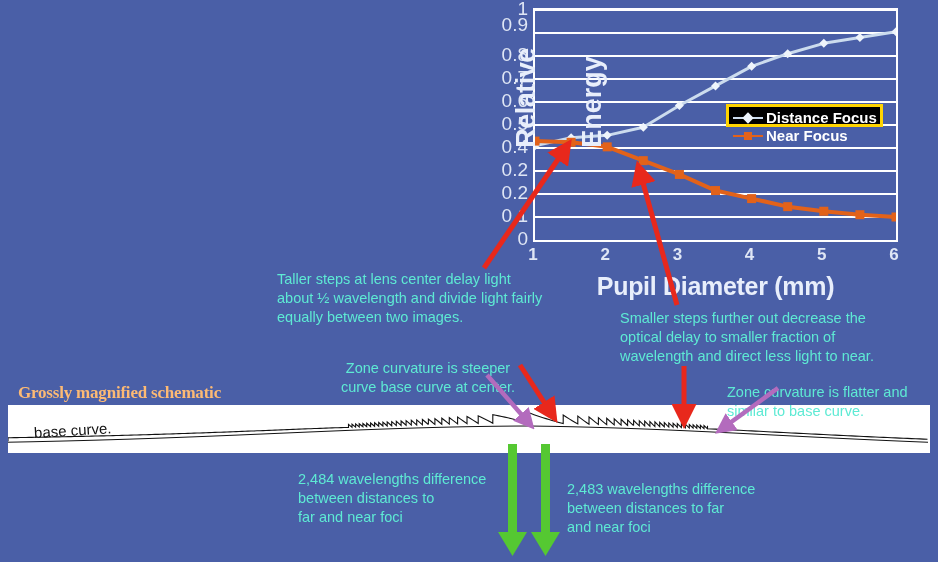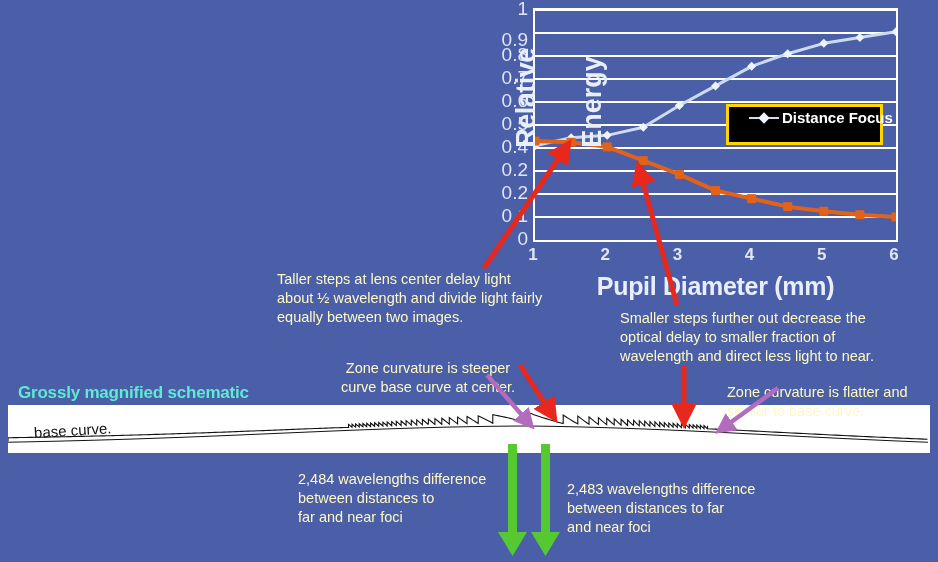--- a/index.html
+++ b/index.html
@@ -33,41 +33,41 @@
     transform:rotate(-90deg);transform-origin:50% 50%;
     text-align:center;letter-spacing:-0.5px;
   }
   #y-axis-title span{display:block;}
   #x-axis-title{
     position:absolute;left:63px;top:272px;width:365px;
     text-align:center;color:#e8eefb;font-size:25px;font-weight:bold;
     letter-spacing:-0.3px;
   }
   #legend{
-    position:absolute;left:256px;top:104px;width:157px;height:41px;
+    position:absolute;left:256px;top:104px;width:157px;height:23px;
     background:#000000;border:3px solid #ffd400;box-sizing:border-box;
-    padding:1px 3px 0 20px;
+    padding:1px 3px 0 4px;
   }
   .legend-row{display:flex;align-items:center;height:17px;margin-top:1px;}
   .legend-swatch{position:relative;width:30px;height:12px;margin-right:3px;flex:none;}
   .legend-swatch i{position:absolute;left:0;top:5px;width:30px;height:2px;display:block;}
   .legend-swatch b{position:absolute;left:11px;top:2px;width:8px;height:8px;display:block;}
   .lg-diamond{transform:rotate(45deg);}
   .legend-label{color:#ffffff;font-size:15px;font-weight:bold;line-height:16px;white-space:nowrap;}
 
   
-  .note{color:#fef9c3;font-size:14.5px;line-height:19px;white-space:pre-line;}
+  .note{color:#5eead4;font-size:14.5px;line-height:19px;white-space:pre-line;}
   #note-taller{left:277px;top:270px;width:305px;}
   #note-smaller{left:620px;top:309px;width:295px;}
   #note-steeper{left:323px;top:359px;width:210px;text-align:center;}
   #note-flatter{left:727px;top:383px;width:205px;}
   #note-2484{left:298px;top:470px;width:215px;}
   #note-2483{left:567px;top:480px;width:225px;}
   #schematic-title{
-    left:18px;top:383px;color:#5eead4;font-size:17px;font-weight:bold;letter-spacing:-0.2px;
+    left:18px;top:383px;color:#fdba74;font-size:17px;font-weight:bold;letter-spacing:-0.2px;font-family:Liberation Serif, serif;
   }
 
   
   #schematic{left:8px;top:405px;width:922px;height:48px;background:#ffffff;}
   #base-curve-label{
     left:34px;top:424px;color:#121212;font-size:15px;
     transform:rotate(-3.5deg);transform-origin:0 50%;
   }
 
   
@@ -114,21 +114,21 @@
         <rect x="212.1" y="184.1" width="9" height="9" fill="#e2621a"></rect>
         <rect x="248.2" y="192.15" width="9" height="9" fill="#e2621a"></rect>
         <rect x="284.3" y="196.75" width="9" height="9" fill="#e2621a"></rect>
         <rect x="320.40000000000003" y="200.2" width="9" height="9" fill="#e2621a"></rect>
         <rect x="356.5" y="202.5" width="9" height="9" fill="#e2621a"></rect>
       </svg>
   </div>
 
   <div id="y-ticks">
       <div class="ytick" style="top: -1px;">1</div>
-      <div class="ytick" style="top: 30px;">0.9</div>
+      <div class="ytick" style="top: 15px;">0.9</div>
       <div class="ytick" style="top: 45px;">0.8</div>
       <div class="ytick" style="top: 68px;">0.7</div>
       <div class="ytick" style="top: 91px;">0.6</div>
       <div class="ytick" style="top: 114px;">0.5</div>
       <div class="ytick" style="top: 137px;">0.4</div>
       <div class="ytick" style="top: 160px;">0.2</div>
       <div class="ytick" style="top: 183px;">0.2</div>
       <div class="ytick" style="top: 206px;">0.1</div>
       <div class="ytick" style="top: 229px;">0</div>
     </div>
@@ -150,20 +150,27 @@
 
   <div id="x-axis-title">Pupil Diameter (mm)</div>
 
   <div id="legend">
     <div class="legend-row">
       <span class="legend-swatch">
         <i style="background:#ccdcee"></i>
           <b class="lg-diamond" style="background:#eef4fb"></b>
       </span>
       <span class="legend-label">Distance Focus</span>
+    </div>
+    <div class="legend-row">
+      <span class="legend-swatch">
+        <i style="background:#e2621a"></i>
+          <b style="background:#e2621a"></b>
+      </span>
+      <span class="legend-label">Near Focus</span>
     </div>
   </div>
 </div>
 
 <div class="abs" id="schematic-title">Grossly magnified schematic</div>
 
 <div class="abs" id="schematic">
   <svg id="profile-svg" width="922" height="48">
       <path d="M0,37.23 L4,37.15 L8,37.07 L12,36.99 L16,36.91 L20,36.83 L24,36.75 L28,36.66 L32,36.57 L36,36.48 L40,36.39 L44,36.30 L48,36.20 L52,36.11 L56,36.01 L60,35.91 L64,35.81 L68,35.70 L72,35.60 L76,35.49 L80,35.38 L84,35.27 L88,35.16 L92,35.04 L96,34.92 L100,34.81 L104,34.69 L108,34.56 L112,34.44 L116,34.31 L120,34.19 L124,34.06 L128,33.92 L132,33.79 L136,33.66 L140,33.52 L144,33.38 L148,33.24 L152,33.10 L156,32.96 L160,32.81 L164,32.66 L168,32.52 L172,32.37 L176,32.21 L180,32.06 L184,31.91 L188,31.75 L192,31.59 L196,31.44 L200,31.28 L204,31.11 L208,30.95 L212,30.79 L216,30.63 L220,30.46 L224,30.29 L228,30.13 L232,29.96 L236,29.79 L240,29.62 L244,29.45 L248,29.28 L252,29.11 L256,28.94 L260,28.77 L264,28.60 L268,28.43 L272,28.25 L276,28.08 L280,27.91 L284,27.74 L288,27.57 L292,27.40 L296,27.22 L300,27.05 L304,26.88 L308,26.72 L312,26.55 L316,26.38 L320,26.21 L324,26.05 L328,25.88 L332,25.72 L336,25.56 L340,25.40 L344,25.24 L348,25.08 L352,24.93 L356,24.78 L360,24.62 L364,24.47 L368,24.33 L372,24.18 L376,24.04 L380,23.90 L384,23.76 L388,23.62 L392,23.49 L396,23.36 L400,23.23 L404,23.11 L408,22.98 L412,22.86 L416,22.75 L420,22.63 L424,22.53 L428,22.42 L432,22.32 L436,22.22 L440,22.12 L444,22.03 L448,21.94 L452,21.85 L456,21.77 L460,21.69 L464,21.62 L468,21.55 L472,21.48 L476,21.42 L480,21.36 L484,21.31 L488,21.26 L492,21.21 L496,21.17 L500,21.13 L504,21.09 L508,21.06 L512,21.04 L516,21.02 L520,21.00 L524,21.05 L528,21.10 L532,21.16 L536,21.22 L540,21.28 L544,21.35 L548,21.42 L552,21.50 L556,21.58 L560,21.67 L564,21.76 L568,21.85 L572,21.95 L576,22.05 L580,22.15 L584,22.26 L588,22.38 L592,22.49 L596,22.61 L600,22.73 L604,22.86 L608,22.99 L612,23.13 L616,23.26 L620,23.40 L624,23.55 L628,23.69 L632,23.84 L636,24.00 L640,24.15 L644,24.31 L648,24.47 L652,24.64 L656,24.80 L660,24.97 L664,25.15 L668,25.32 L672,25.50 L676,25.67 L680,25.85 L684,26.04 L688,26.22 L692,26.41 L696,26.60 L700,26.78 L704,26.98 L708,27.17 L712,27.36 L716,27.56 L720,27.75 L724,27.95 L728,28.15 L732,28.35 L736,28.55 L740,28.75 L744,28.95 L748,29.15 L752,29.35 L756,29.55 L760,29.76 L764,29.96 L768,30.16 L772,30.36 L776,30.57 L780,30.77 L784,30.97 L788,31.17 L792,31.37 L796,31.58 L800,31.78 L804,31.98 L808,32.18 L812,32.37 L816,32.57 L820,32.77 L824,32.96 L828,33.16 L832,33.35 L836,33.55 L840,33.74 L844,33.93 L848,34.12 L852,34.30 L856,34.49 L860,34.68 L864,34.86 L868,35.04 L872,35.22 L876,35.40 L880,35.58 L884,35.76 L888,35.93 L892,36.10 L896,36.27 L900,36.44 L904,36.61 L908,36.78 L912,36.94 L916,37.10 L920,37.26 " fill="none" stroke="#111111" stroke-width="1"></path>
       <path d="M0,36.23 L0.0,32.73 L3.0,32.68 L6.0,32.64 L9.0,32.59 L12.0,32.55 L15.0,32.50 L18.0,32.45 L21.0,32.40 L24.0,32.35 L27.0,32.30 L30.0,32.25 L33.0,32.20 L36.0,32.14 L39.0,32.09 L42.0,32.03 L45.0,31.97 L48.0,31.92 L51.0,31.86 L54.0,31.80 L57.0,31.74 L60.0,31.67 L63.0,31.61 L66.0,31.55 L69.0,31.48 L72.0,31.41 L75.0,31.35 L78.0,31.28 L81.0,31.21 L84.0,31.14 L87.0,31.07 L90.0,31.00 L93.0,30.92 L96.0,30.85 L99.0,30.77 L102.0,30.70 L105.0,30.62 L108.0,30.54 L111.0,30.46 L114.0,30.38 L117.0,30.30 L120.0,30.21 L123.0,30.13 L126.0,30.05 L129.0,29.96 L132.0,29.87 L135.0,29.79 L138.0,29.70 L141.0,29.61 L144.0,29.52 L147.0,29.42 L150.0,29.33 L153.0,29.24 L156.0,29.14 L159.0,29.05 L162.0,28.95 L165.0,28.85 L168.0,28.76 L171.0,28.66 L174.0,28.56 L177.0,28.46 L180.0,28.35 L183.0,28.25 L186.0,28.15 L189.0,28.04 L192.0,27.94 L195.0,27.83 L198.0,27.73 L201.0,27.62 L204.0,27.51 L207.0,27.41 L210.0,27.30 L213.0,27.19 L216.0,27.08 L219.0,26.97 L222.0,26.86 L225.0,26.74 L228.0,26.63 L231.0,26.52 L234.0,26.40 L237.0,26.28 L240.0,26.17 L243.0,26.05 L246.0,25.93 L249.0,25.81 L252.0,25.69 L255.0,25.58 L258.0,25.46 L261.0,25.34 L264.0,25.22 L267.0,25.10 L270.0,24.98 L273.0,24.86 L276.0,24.74 L279.0,24.62 L282.0,24.50 L285.0,24.38 L288.0,24.26 L291.0,24.15 L294.0,24.03 L297.0,23.91 L300.0,23.80 L303.0,23.69 L306.0,23.57 L309.0,23.46 L312.0,23.35 L315.0,23.24 L318.0,23.13 L321.0,23.03 L324.0,22.92 L327.0,22.82 L330.0,22.72 L333.0,22.62 L336.0,22.52 L339.0,22.43 L340.5,22.38 L340.5,19.43 L340.5,19.43 L343.5,21.84 L344.0,22.24 L344.0,19.20 L344.0,19.20 L347.0,21.64 L347.6,22.10 L347.6,18.97 L347.6,18.97 L350.6,21.43 L351.2,21.96 L351.2,18.74 L351.2,18.74 L354.2,21.21 L354.9,21.82 L354.9,18.50 L354.9,18.50 L357.9,20.99 L358.7,21.67 L358.7,18.25 L358.7,18.25 L361.7,20.76 L362.6,21.53 L362.6,17.99 L362.6,17.99 L365.6,20.52 L366.6,21.38 L366.6,17.73 L366.6,17.73 L369.6,20.27 L370.7,21.23 L370.7,17.46 L370.7,17.46 L373.7,20.01 L374.9,21.08 L374.9,17.18 L374.9,17.18 L377.9,19.74 L379.2,20.92 L379.2,16.89 L379.2,16.89 L382.2,19.46 L383.7,20.77 L383.7,16.59 L383.7,16.59 L386.7,19.17 L388.3,20.61 L388.3,16.28 L388.3,16.28 L391.3,18.85 L393.1,20.45 L393.1,15.96 L393.1,15.96 L396.1,18.53 L398.1,20.29 L398.1,15.62 L398.1,15.62 L401.1,18.18 L403.3,20.13 L403.3,15.27 L403.3,15.27 L406.3,17.81 L408.7,19.96 L408.7,14.90 L408.7,14.90 L411.7,17.42 L414.4,19.79 L414.4,14.51 L414.4,14.51 L417.4,16.99 L420.4,19.59 L420.4,19.62 L420.4,14.11 L420.4,14.11 L423.4,16.53 L426.4,19.07 L426.9,19.45 L426.9,13.67 L426.9,13.67 L429.9,16.03 L432.9,18.50 L433.8,19.27 L433.8,13.20 L433.8,13.20 L436.8,15.47 L439.8,17.85 L441.3,19.09 L441.3,12.69 L441.3,12.69 L444.3,14.85 L447.3,17.10 L449.6,18.90 L449.6,12.13 L449.6,12.13 L452.6,14.13 L455.6,16.21 L458.6,18.39 L459.0,18.71 L459.0,11.50 L459.0,11.50 L462.0,13.27 L465.0,15.12 L468.0,17.05 L470.2,18.51 L470.2,10.75 L470.2,10.75 L473.2,12.18 L476.2,13.67 L479.2,15.23 L482.2,16.85 L484.8,18.30 L484.8,9.78 L484.8,9.78 L487.8,10.33 L490.8,10.90 L493.8,11.49 L496.8,12.12 L499.8,12.78 L502.8,13.46 L505.8,14.18 L508.8,14.93 L511.8,15.71 L514.8,16.52 L517.8,17.36 L520.0,18.00 L520.0,7.50 L520.0,7.50 L523.0,8.59 L526.0,9.66 L529.0,10.69 L532.0,11.70 L535.0,12.68 L538.0,13.63 L541.0,14.55 L544.0,15.45 L547.0,16.32 L550.0,17.16 L553.0,17.98 L555.2,18.57 L555.2,10.05 L555.2,10.05 L558.2,11.99 L561.2,13.87 L564.2,15.68 L567.2,17.44 L569.8,18.89 L569.8,11.13 L569.8,11.13 L572.8,13.40 L575.8,15.58 L578.8,17.69 L581.0,19.18 L581.0,11.97 L581.0,11.97 L584.0,14.44 L587.0,16.82 L590.0,19.12 L590.4,19.44 L590.4,12.67 L590.4,12.67 L593.4,15.29 L596.4,17.82 L598.7,19.69 L598.7,13.30 L598.7,13.30 L601.7,16.03 L604.7,18.65 L606.2,19.93 L606.2,13.86 L606.2,13.86 L609.2,16.67 L612.2,19.37 L613.1,20.16 L613.1,14.39 L613.1,14.39 L616.1,17.25 L619.1,20.00 L619.6,20.39 L619.6,14.87 L619.6,14.87 L622.6,17.78 L625.6,20.57 L625.6,20.61 L625.6,15.33 L625.6,15.33 L628.6,18.27 L631.3,20.82 L631.3,15.76 L631.3,15.76 L634.3,18.72 L636.7,21.03 L636.7,16.17 L636.7,16.17 L639.7,19.14 L641.9,21.23 L641.9,16.56 L641.9,16.56 L644.9,19.54 L646.9,21.43 L646.9,16.93 L646.9,16.93 L649.9,19.91 L651.7,21.63 L651.7,17.29 L651.7,17.29 L654.7,20.26 L656.3,21.82 L656.3,17.64 L656.3,17.64 L659.3,20.60 L660.8,22.01 L660.8,17.97 L660.8,17.97 L663.8,20.92 L665.1,22.19 L665.1,18.30 L665.1,18.30 L668.1,21.23 L669.3,22.38 L669.3,18.61 L669.3,18.61 L672.3,21.53 L673.4,22.56 L673.4,18.91 L673.4,18.91 L676.4,21.81 L677.4,22.74 L677.4,19.20 L677.4,19.20 L680.4,22.09 L681.3,22.91 L681.3,19.49 L681.3,19.49 L684.3,22.35 L685.1,23.09 L685.1,19.77 L685.1,19.77 L688.1,22.61 L688.8,23.26 L688.8,20.04 L688.8,20.04 L691.8,22.85 L692.4,23.43 L692.4,20.30 L692.4,20.30 L695.4,23.09 L696.0,23.60 L696.0,20.56 L696.0,20.56 L699.0,23.32 L699.5,23.76 L699.5,20.81 L699.5,23.76 L703.5,23.95 L707.5,24.14 L711.5,24.34 L715.5,24.53 L719.5,24.73 L723.5,24.92 L727.5,25.12 L731.5,25.32 L735.5,25.52 L739.5,25.72 L743.5,25.92 L747.5,26.12 L751.5,26.32 L755.5,26.53 L759.5,26.73 L763.5,26.93 L767.5,27.13 L771.5,27.34 L775.5,27.54 L779.5,27.74 L783.5,27.95 L787.5,28.15 L791.5,28.35 L795.5,28.55 L799.5,28.75 L803.5,28.95 L807.5,29.15 L811.5,29.35 L815.5,29.55 L819.5,29.74 L823.5,29.94 L827.5,30.13 L831.5,30.33 L835.5,30.52 L839.5,30.71 L843.5,30.90 L847.5,31.09 L851.5,31.28 L855.5,31.47 L859.5,31.65 L863.5,31.84 L867.5,32.02 L871.5,32.20 L875.5,32.38 L879.5,32.56 L883.5,32.73 L887.5,32.91 L891.5,33.08 L895.5,33.25 L899.5,33.42 L903.5,33.59 L907.5,33.75 L911.5,33.92 L915.5,34.08 L919.5,34.24 " fill="none" stroke="#111111" stroke-width="1.1"></path>

